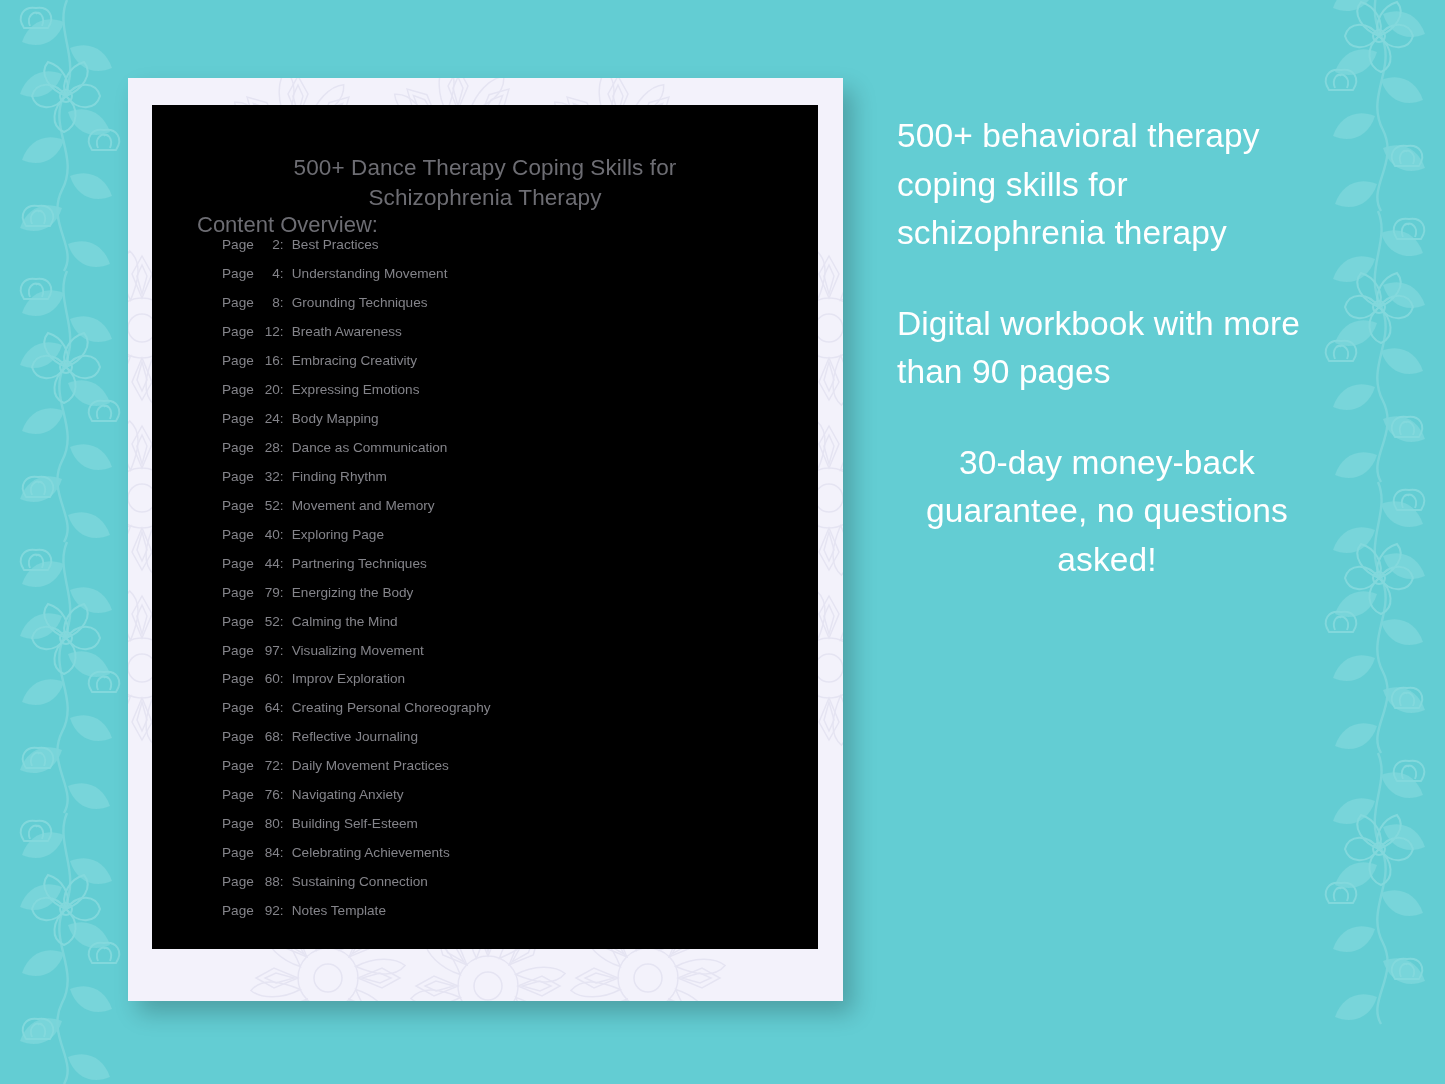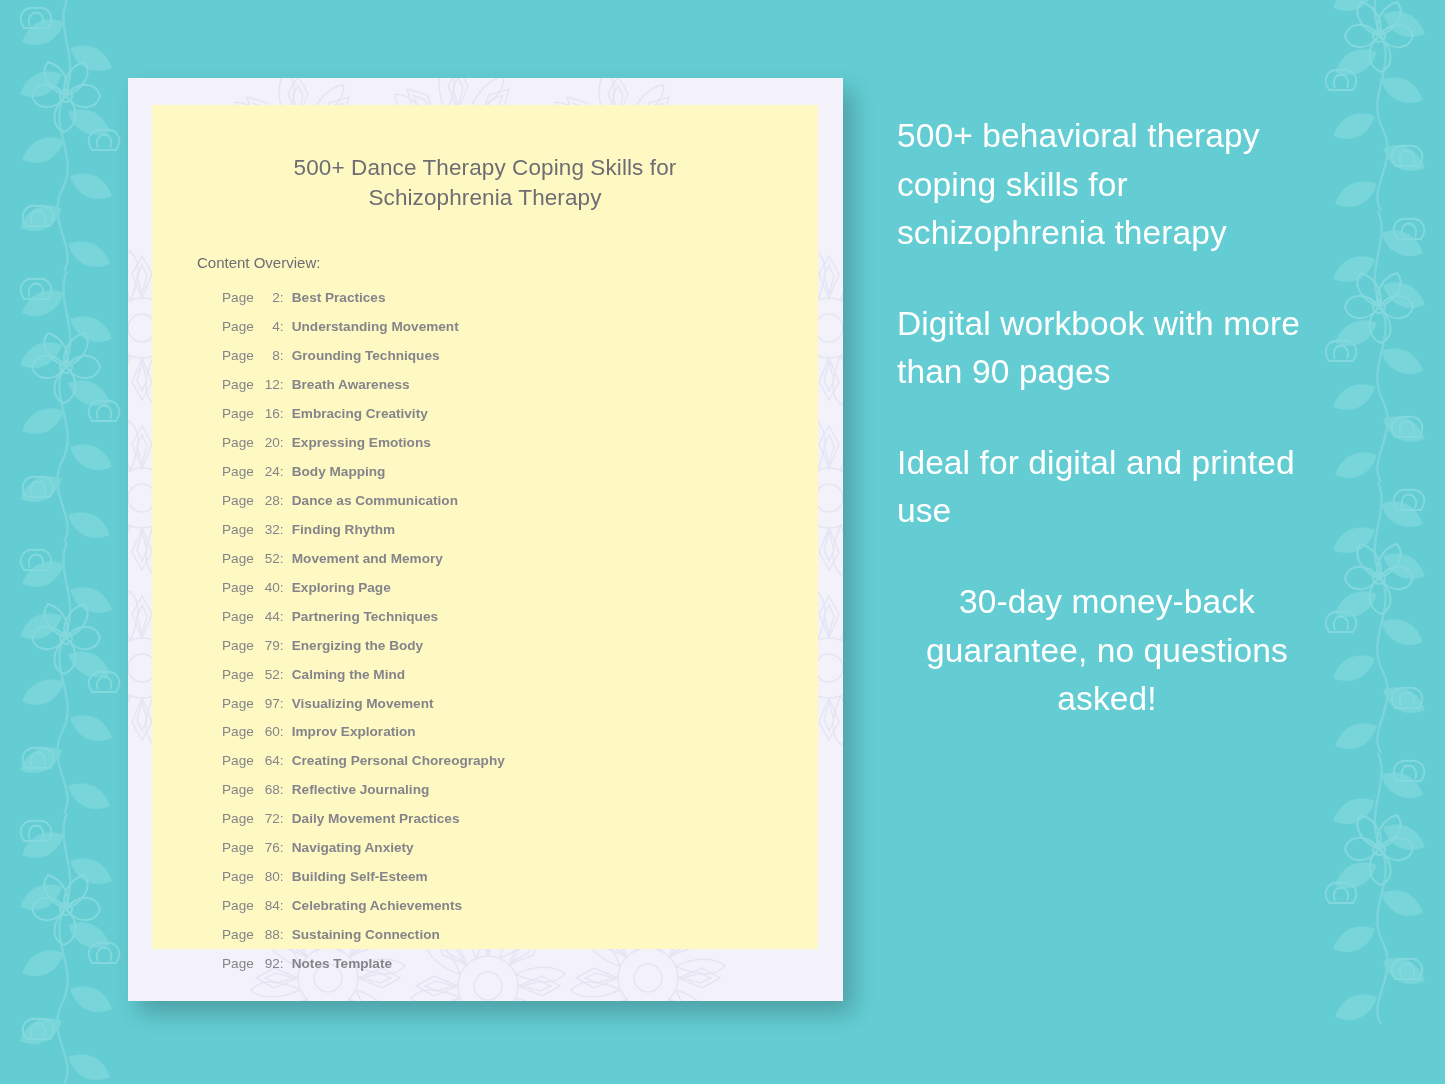--- a/index.html
+++ b/index.html
@@ -47,45 +47,44 @@
     pointer-events: none;
     opacity: .5;
   }
 
   .doc-page {
     position: absolute;
     left: 24px;
     top: 27px;
     width: 666px;
     height: 844px;
-    background: #fef9c3;
+    background: #000000;
   }
 
   .doc-title {
     margin: 0 auto;
     padding-top: 48px;
     width: 520px;
     text-align: center;
     font-size: 22.5px;
     line-height: 1.32;
     font-weight: 400;
     color: #6d6d73;
     letter-spacing: .1px;
   }
 
   .overview-label {
-    margin-top: 42px;
     padding-left: 45px;
-    font-size: 15px;
+    font-size: 22px;
     color: #6d6d73;
     font-weight: 400;
   }
 
   .toc {
-    margin-top: 20px;
+    margin-top: 0;
     padding-left: 70px;
     list-style: none;
   }
 
   .toc-row {
     display: flex;
     align-items: baseline;
     font-size: 13.6px;
     color: #84848a;
     line-height: 1;
@@ -93,21 +92,21 @@
     white-space: pre;
   }
 
   .toc-page-word { display: inline-block; }
   .toc-page-num {
     display: inline-block;
     width: 26px;
     text-align: right;
   }
   .toc-colon { display: inline-block; width: 12px; }
-  .toc-title { display: inline-block; font-weight: bold; }
+  .toc-title { display: inline-block; }
 
   
   .marketing {
     position: absolute;
     left: 897px;
     top: 112px;
     width: 420px;
     color: #ffffff;
   }
 
@@ -285,15 +284,14 @@
         <li class="toc-row"><span class="toc-page-word">Page</span> <span class="toc-page-num">88</span><span class="toc-colon">:</span><span class="toc-title">Sustaining Connection</span></li>
         <li class="toc-row"><span class="toc-page-word">Page</span> <span class="toc-page-num">92</span><span class="toc-colon">:</span><span class="toc-title">Notes Template</span></li>
       </ul>
 
   </div>
 </div>
 
 <div class="marketing" id="marketing-list">
     <p class="bullet">500+ behavioral therapy coping skills for schizophrenia therapy</p>
     <p class="bullet">Digital workbook with more than 90 pages</p>
-    <p class="bullet">Ideal for digital and printed use</p>
     <p class="bullet">30-day money-back guarantee, no questions asked!</p>
   </div>
 
 </body></html>

